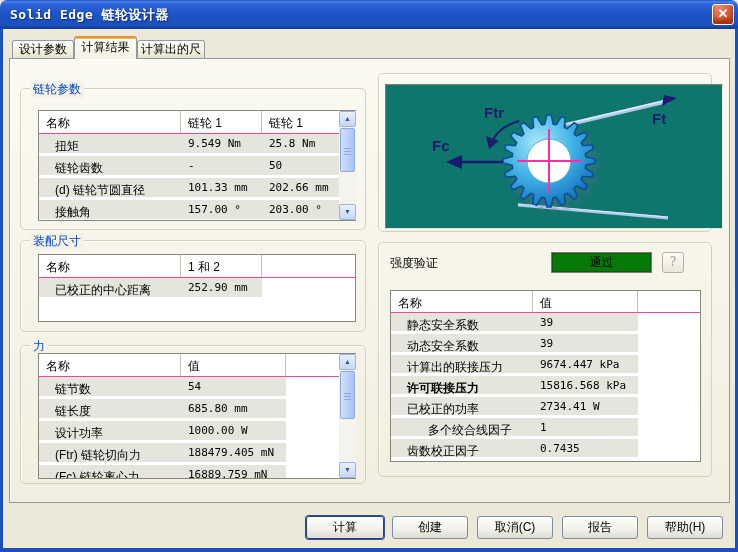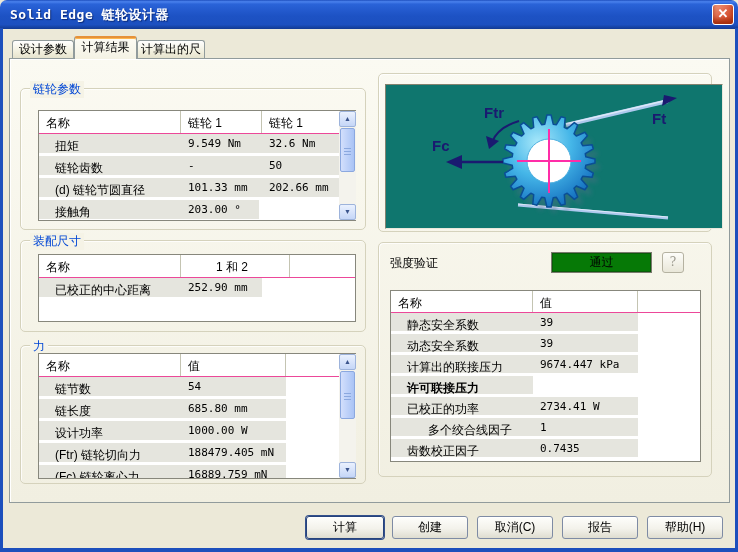--- a/index.html
+++ b/index.html
@@ -137,49 +137,50 @@
   <div class="gbox-label" style="left:30px;top:81px">链轮参数</div>
   <div class="tbl" style="left:38px;top:110px;width:318px;height:111px">
   <div class="tr header">
         <div class="td h" style="width: 142px;">名称</div>
         <div class="td h" style="width: 81px;">链轮 1</div>
         <div class="td h" style="width: 78px;">链轮 1</div>
       </div>
       <div class="tr">
         <div class="td filled" style="width: 142px;">扭矩</div>
         <div class="td val filled" style="width: 81px;">9.549 Nm</div>
-        <div class="td val filled" style="width: 78px;">32.6 Nm</div>
+        <div class="td val filled" style="width: 78px;">25.8 Nm</div>
       </div>
       <div class="tr">
         <div class="td filled" style="width: 142px;">链轮齿数</div>
         <div class="td val filled" style="width: 81px;">-</div>
         <div class="td val filled" style="width: 78px;">50</div>
       </div>
       <div class="tr">
         <div class="td filled" style="width: 142px;">(d) 链轮节圆直径</div>
         <div class="td val filled" style="width: 81px;">101.33 mm</div>
         <div class="td val filled" style="width: 78px;">202.66 mm</div>
       </div>
       <div class="tr">
         <div class="td filled" style="width: 142px;">接触角</div>
+        <div class="td val filled" style="width: 81px;">157.00 °</div>
         <div class="td val filled" style="width: 78px;">203.00 °</div>
       </div>
     </div>
   <div class="sbar" style="position:absolute;left:339px;top:111px;width:17px;height:109px">
     <div class="sb-btn up">▲</div>
     <div class="sb-thumb" style="top:17px;height:44px"></div>
     <div class="sb-btn down">▼</div>
   </div>
 
   <div class="gbox" style="left:20px;top:240px;width:346px;height:92px"></div>
   <div class="gbox-label" style="left:30px;top:233px">装配尺寸</div>
   <div class="tbl" style="left:38px;top:254px;width:318px;height:68px">
   <div class="tr header">
         <div class="td h" style="width: 142px;">名称</div>
-        <div class="td h" style="width: 81px; margin-left: 28px;">1 和 2</div>
+        <div class="td h" style="width: 81px;">1 和 2</div>
         <div class="td h" style="width: 93px;"></div>
       </div>
       <div class="tr">
         <div class="td filled" style="width: 142px;">已校正的中心距离</div>
         <div class="td val filled" style="width: 81px;">252.90 mm</div>
         <div class="td val" style="width: 93px;"></div>
       </div>
       <div class="tr">
         <div class="td" style="width: 142px;"></div>
         <div class="td val" style="width: 81px;"></div>
@@ -286,20 +287,21 @@
         <div class="td val filled" style="width: 105px;">39</div>
         <div class="td val" style="width: 62px;"></div>
       </div>
       <div class="tr">
         <div class="td filled" style="width: 142px;">计算出的联接压力</div>
         <div class="td val filled" style="width: 105px;">9674.447 kPa</div>
         <div class="td val" style="width: 62px;"></div>
       </div>
       <div class="tr">
         <div class="td filled" style="width: 142px; font-weight: bold;">许可联接压力</div>
+        <div class="td val filled" style="width: 105px;">15816.568 kPa</div>
         <div class="td val" style="width: 62px;"></div>
       </div>
       <div class="tr">
         <div class="td filled" style="width: 142px;">已校正的功率</div>
         <div class="td val filled" style="width: 105px;">2734.41 W</div>
         <div class="td val" style="width: 62px;"></div>
       </div>
       <div class="tr">
         <div class="td filled" style="width: 142px; text-align: center;">多个绞合线因子</div>
         <div class="td val filled" style="width: 105px;">1</div>

